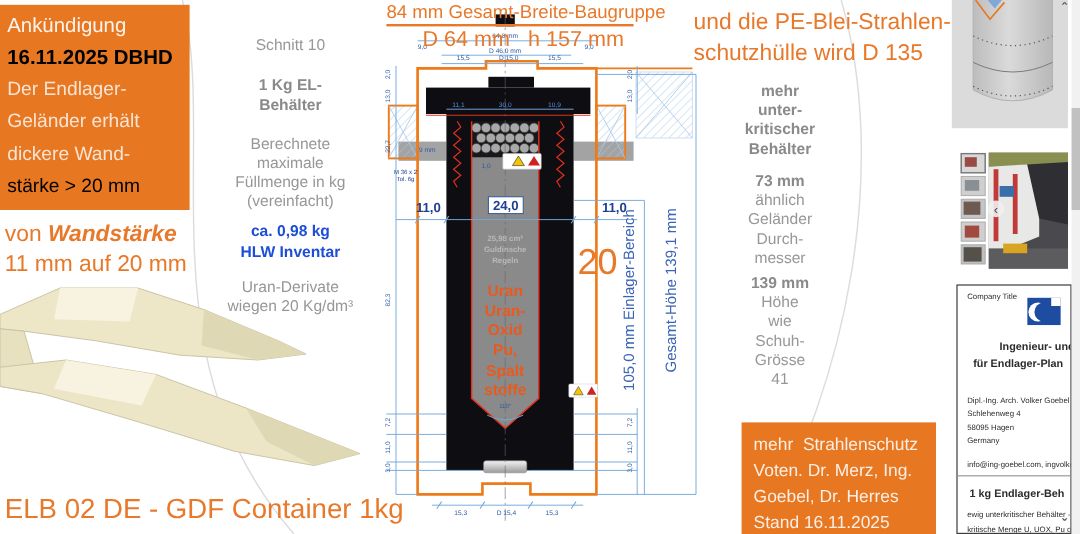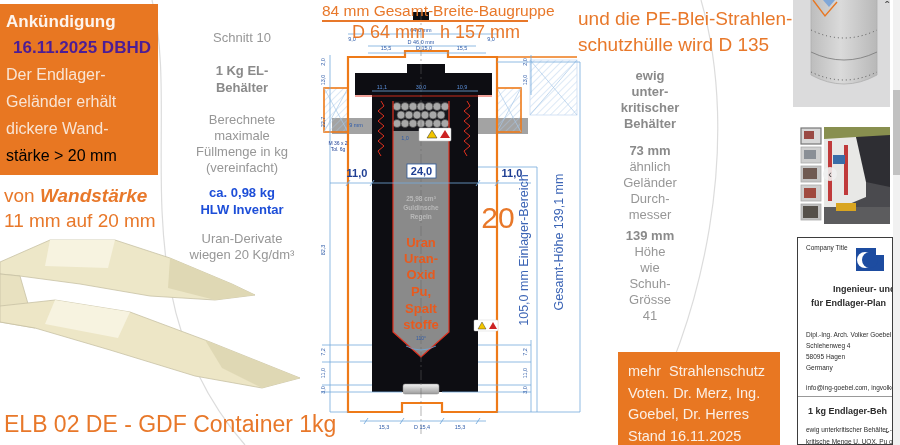--- a/index.html
+++ b/index.html
@@ -247,22 +247,22 @@
     <text x="498" y="228" font-size="30" fill="#E8782A" text-anchor="middle">20</text>
     <g transform="rotate(-90 528 250)">
         <text x="528" y="250" font-size="12.5" fill="#3B64B5" text-anchor="middle">105,0 mm  Einlager-Bereich</text>
       </g>
     <g transform="rotate(-90 563 242)">
         <text x="563" y="242" font-size="12.5" fill="#3B64B5" text-anchor="middle">Gesamt-Höhe  139,1 mm</text>
       </g>
   </svg>
 
   <div class="abs box-orange" style="left:0;top:4px;width:152px;height:166px;padding:5px 0 0 6px;">
-    <div style="font-size:17px;font-weight:bold;line-height:26px;color:#FDF4ED;">Ankündigung</div>
-    <div style="font-size:17px;font-weight:bold;line-height:26px;color:#4c1d95;text-align:center;">16.11.2025 DBHD</div>
+    <div style="font-size:17px;font-weight:normal;line-height:26px;color:#FDF4ED;">Ankündigung</div>
+    <div style="font-size:17px;font-weight:bold;line-height:26px;color:#000000;">16.11.2025 DBHD</div>
     <div style="font-size:16px;line-height:27px;color:#F8E4D4;">Der Endlager-</div>
     <div style="font-size:16px;line-height:27px;color:#F8E4D4;">Geländer erhält</div>
     <div style="font-size:16px;line-height:27px;color:#F8E4D4;">dickere Wand-</div>
     <div style="font-size:16px;line-height:27px;color:#000000;">stärke &gt; 20 mm</div>
   </div>
 
   <div class="abs c-orange" style="left:4px;top:183px;font-size:19px;line-height:25px;">
     <div><span class="pre">von </span><span style="font-weight:bold;font-style:italic;">Wandstärke</span></div>
     <div>11 mm auf 20 mm</div>
   </div>
@@ -290,21 +290,21 @@
   <div class="abs c-orange" style="left:322px;top:2px;font-size:15.5px;">84 mm Gesamt-Breite-Baugruppe</div>
   <div class="abs" style="left:322px;top:20px;width:206px;height:2px;background:#E8782A;"></div>
   <div class="abs c-orange pre" style="left:352px;top:22px;font-size:18px;">D 64 mm   h 157 mm</div>
 
   <div class="abs c-orange" style="left:578px;top:6px;font-size:19px;line-height:26px;">
     <div>und die PE-Blei-Strahlen-</div>
     <div>schutzhülle wird D 135</div>
   </div>
 
   <div class="abs ctr grayb" style="left:600px;top:68px;width:100px;font-size:13px;line-height:16px;">
-    <div>ewig</div>
+    <div>mehr</div>
     <div>unter-</div>
     <div>kritischer</div>
     <div>Behälter</div>
   </div>
   <div class="abs ctr gray" style="left:600px;top:143px;width:100px;font-size:13px;line-height:16px;">
     <div class="grayb">73 mm</div>
     <div>ähnlich</div>
     <div>Geländer</div>
     <div>Durch-</div>
     <div>messer</div>

